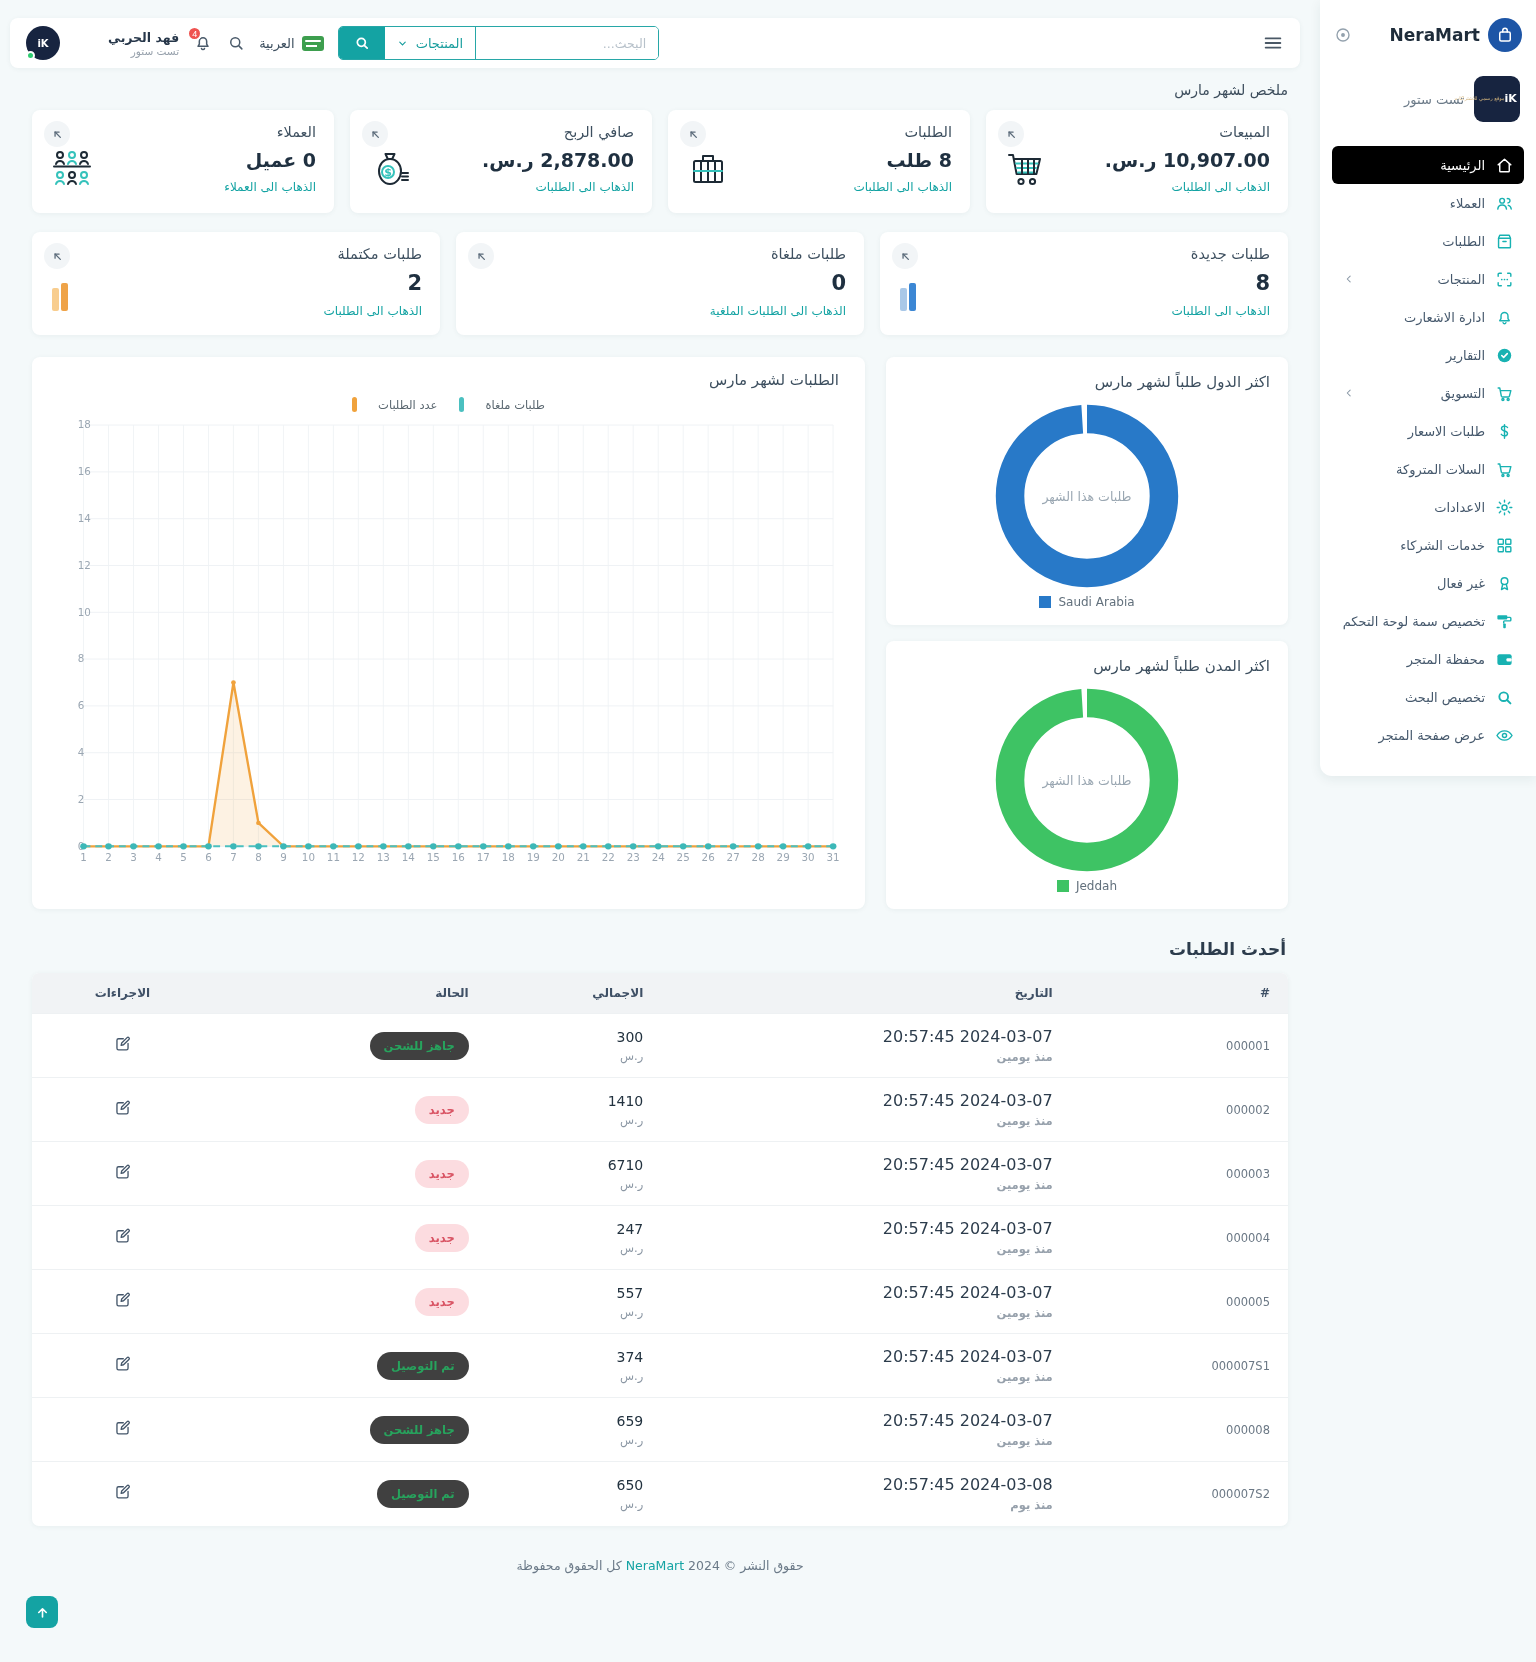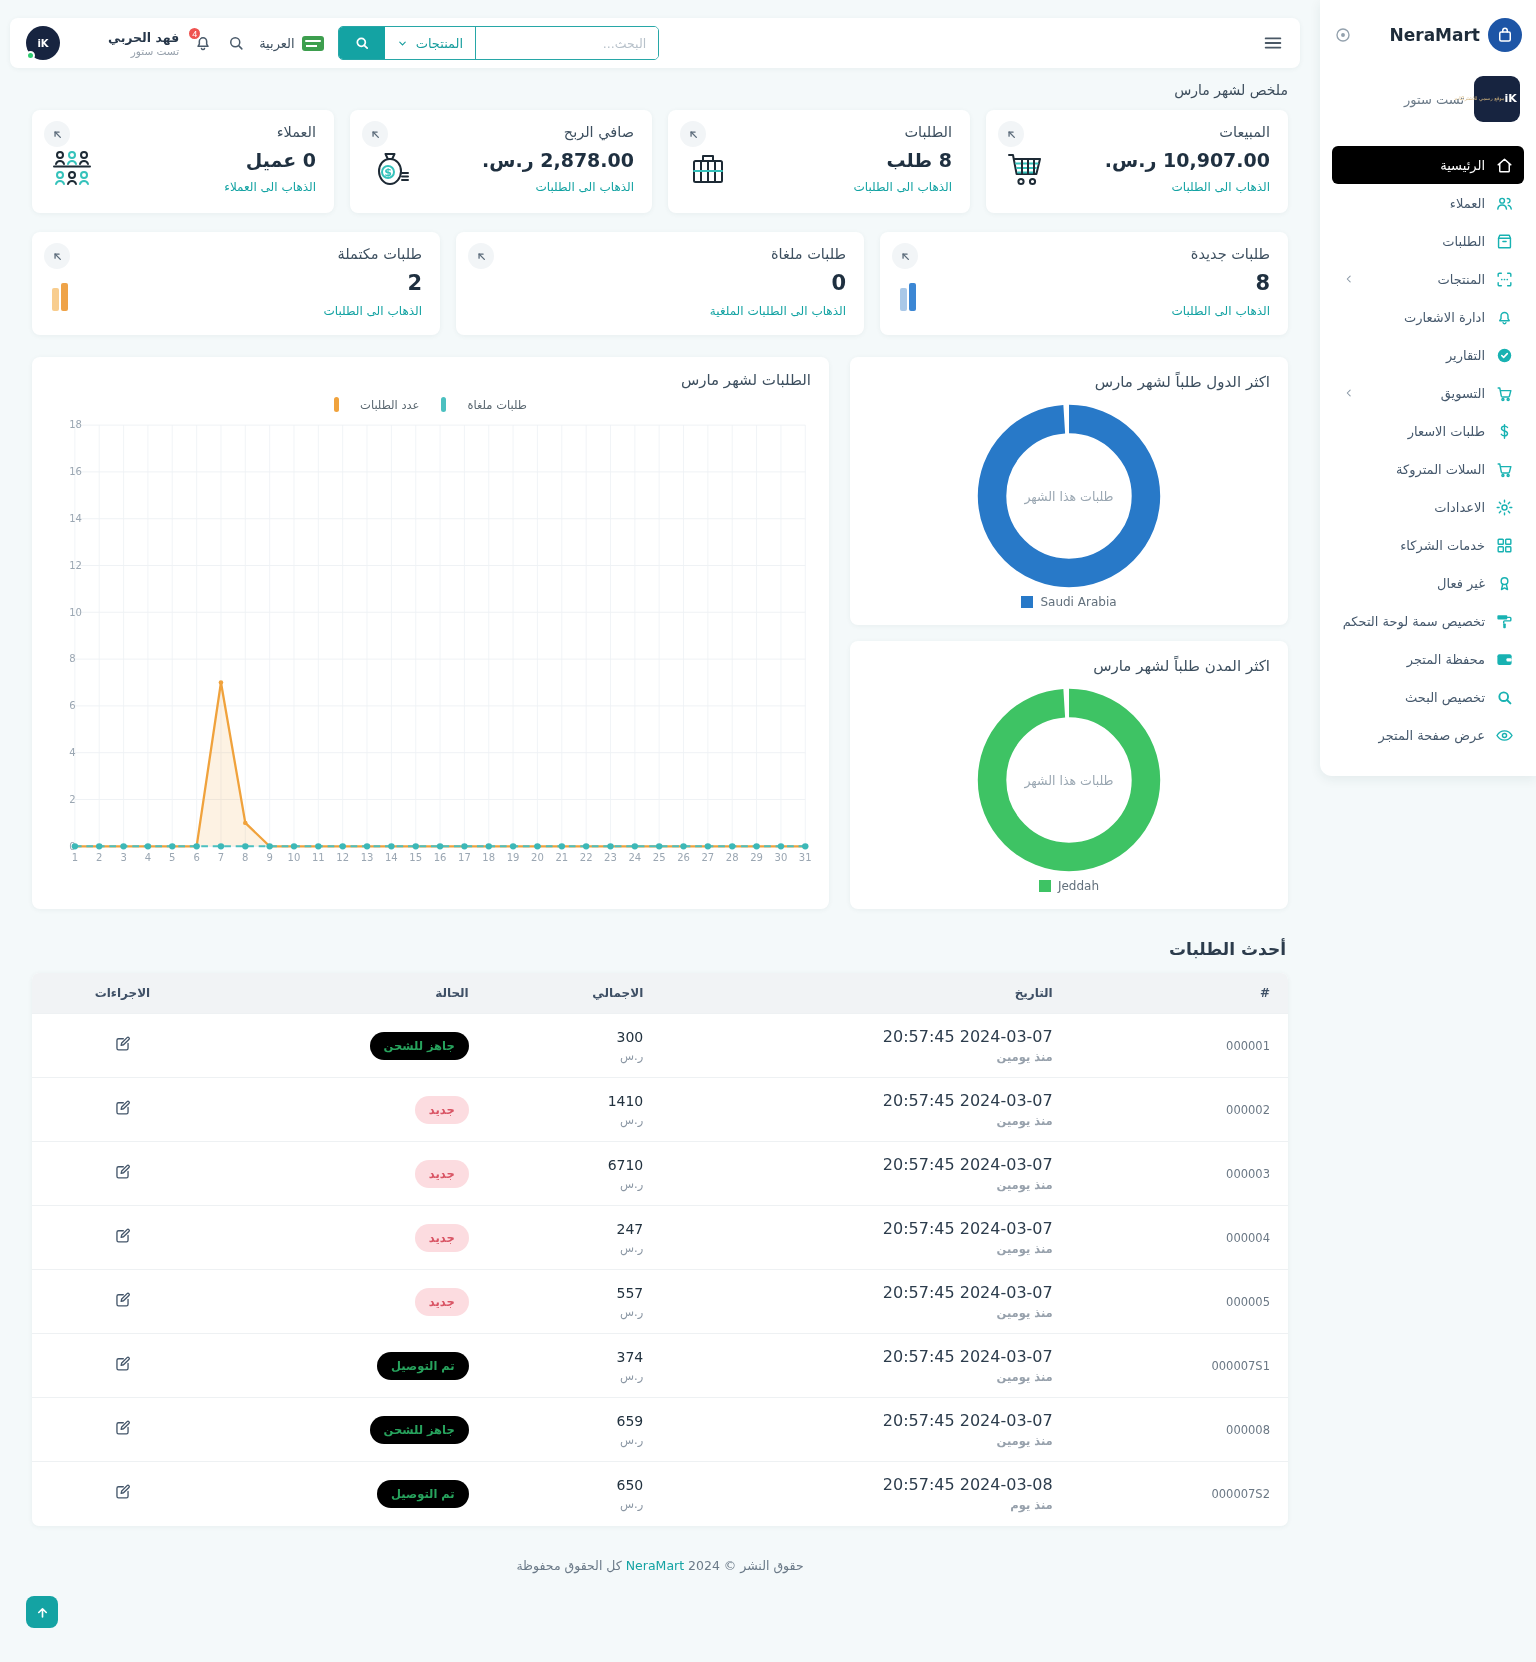--- a/index.html
+++ b/index.html
@@ -82,47 +82,47 @@
   .c-icon svg { width:48px; height:48px; display:block; }
   .c-icon.small svg { width:22px; height:32px; }
   .c-icon.small { top:auto; bottom:22px; left:18px; }
   .c-title { font-size:14.5px; color:#3d4f5f; }
   .c-value { font-size:19px; font-weight:700; color:#1f3040; margin-top:9px; }
   .c-value.big { font-size:21px; }
   .c-link { display:block; font-size:12px; color:#14a3a3; margin-top:9px; cursor:pointer; text-decoration:none; }
 
   
   .charts-row { display:flex; gap:21px; margin-bottom:30px; align-items:stretch; }
-  .donuts-col { width:438px; display:flex; flex-direction:column; gap:16px; flex-shrink:0; }
+  .donuts-col { width:402px; display:flex; flex-direction:column; gap:16px; flex-shrink:0; }
   .donut-card { flex:1; padding:16px 18px; display:flex; flex-direction:column; }
   .card-title { font-size:15px; color:#3d4f5f; }
   .donut-wrap { position:relative; margin:10px auto 4px; width:190px; height:190px; }
   .donut-center { position:absolute; inset:0; display:flex; align-items:center; justify-content:center;
     font-size:12.5px; color:#9aa7b2; }
   .donut-legend { direction:ltr; display:flex; align-items:center; justify-content:center; gap:7px;
     font-size:12px; color:#62707c; margin-top:auto; cursor:pointer; }
   .donut-legend .sq { width:12px; height:12px; display:inline-block; }
-  .chart-card { flex:1; padding:14px 18px 10px;text-align:right; }
+  .chart-card { flex:1; padding:14px 26px 10px;text-align:right; }
   .line-legend { display:flex; justify-content:center; gap:22px; margin:8px 0 2px; font-size:11.5px; color:#59666f; }
   .line-legend .li { display:flex; align-items:center; gap:21px; cursor:pointer; }
   .line-legend .bar { width:5px; height:15px; border-radius:3px; display:inline-block; }
 
   
   .orders-title { font-size:17px; font-weight:700; color:#2c3c4c; margin:4px 2px 14px; }
   .table-card { border-radius:7px; overflow:hidden; background:#fff; box-shadow:0 1px 5px rgba(30,60,70,.06); margin-bottom:26px; }
   table { width:100%; border-collapse:collapse; }
   thead th { background:#f1f3f5; font-size:12px; color:#3f5066; font-weight:700; padding:13px 18px; text-align:start; }
   tbody td { border-top:1px solid #eef1f3; padding:12px 18px; text-align:start; vertical-align:middle; height:64px; }
   td.id { font-size:11.5px; color:#6b7885; }
   .d-main { font-size:16px; color:#2c3c4c; }
   .d-sub { font-size:11.5px; color:#97a1ac; margin-top:4px;font-weight:bold; }
   .t-num { font-size:14px; color:#22323f; }
   .t-cur { font-size:11.5px; color:#8b97a4; margin-top:4px; }
   .badge-st { display:inline-block; font-size:11.5px; font-weight:700; padding:7px 14px; border-radius:15px; }
-  .badge-st.success { background:#000000; color:#27a35d; }
+  .badge-st.success { background:#404040; color:#27a35d; }
   .badge-st.danger { background:#fcdce0; color:#d95565; }
   td.act, th.act { text-align:center; }
   .edit-btn { background:none; border:none; cursor:pointer; color:#44566a; display:inline-flex; }
   .edit-btn svg { width:19px; height:19px; }
 
   footer { text-align:center; padding:6px 0 20px; font-size:12.5px; color:#6b7a88; }
   footer .brand-link { color:#14a3a3; cursor:pointer; }
 
   .scroll-top { position:absolute; left:26px; top:1596px; width:32px; height:32px; border:none; border-radius:8px;
     background:#14a3a3; color:#fff; cursor:pointer; display:flex; align-items:center; justify-content:center; }

